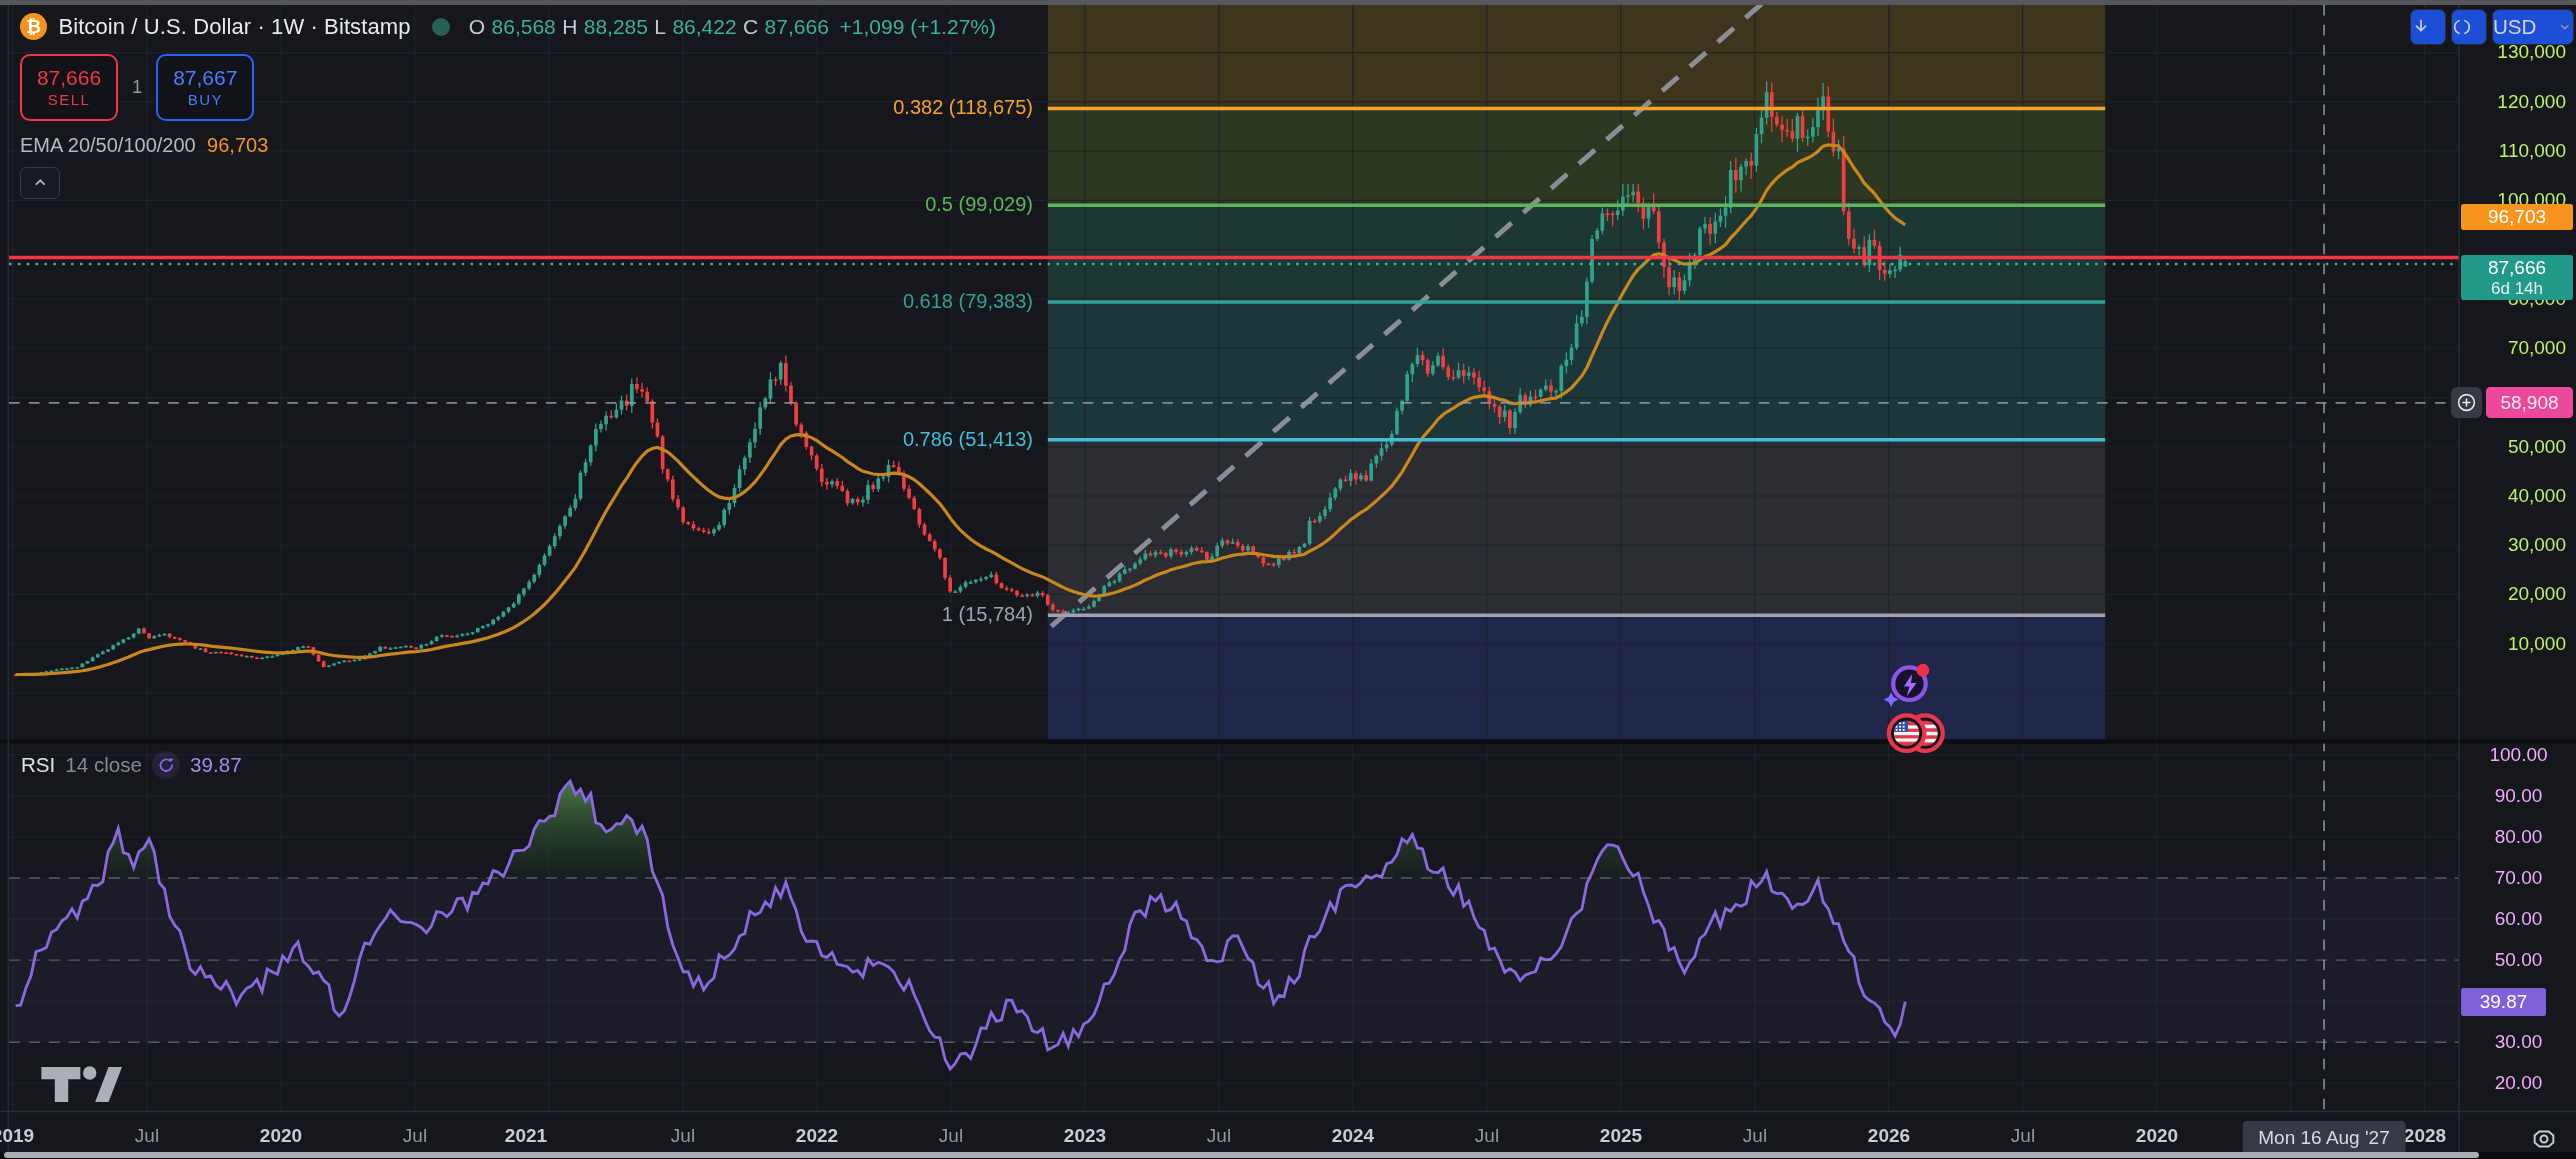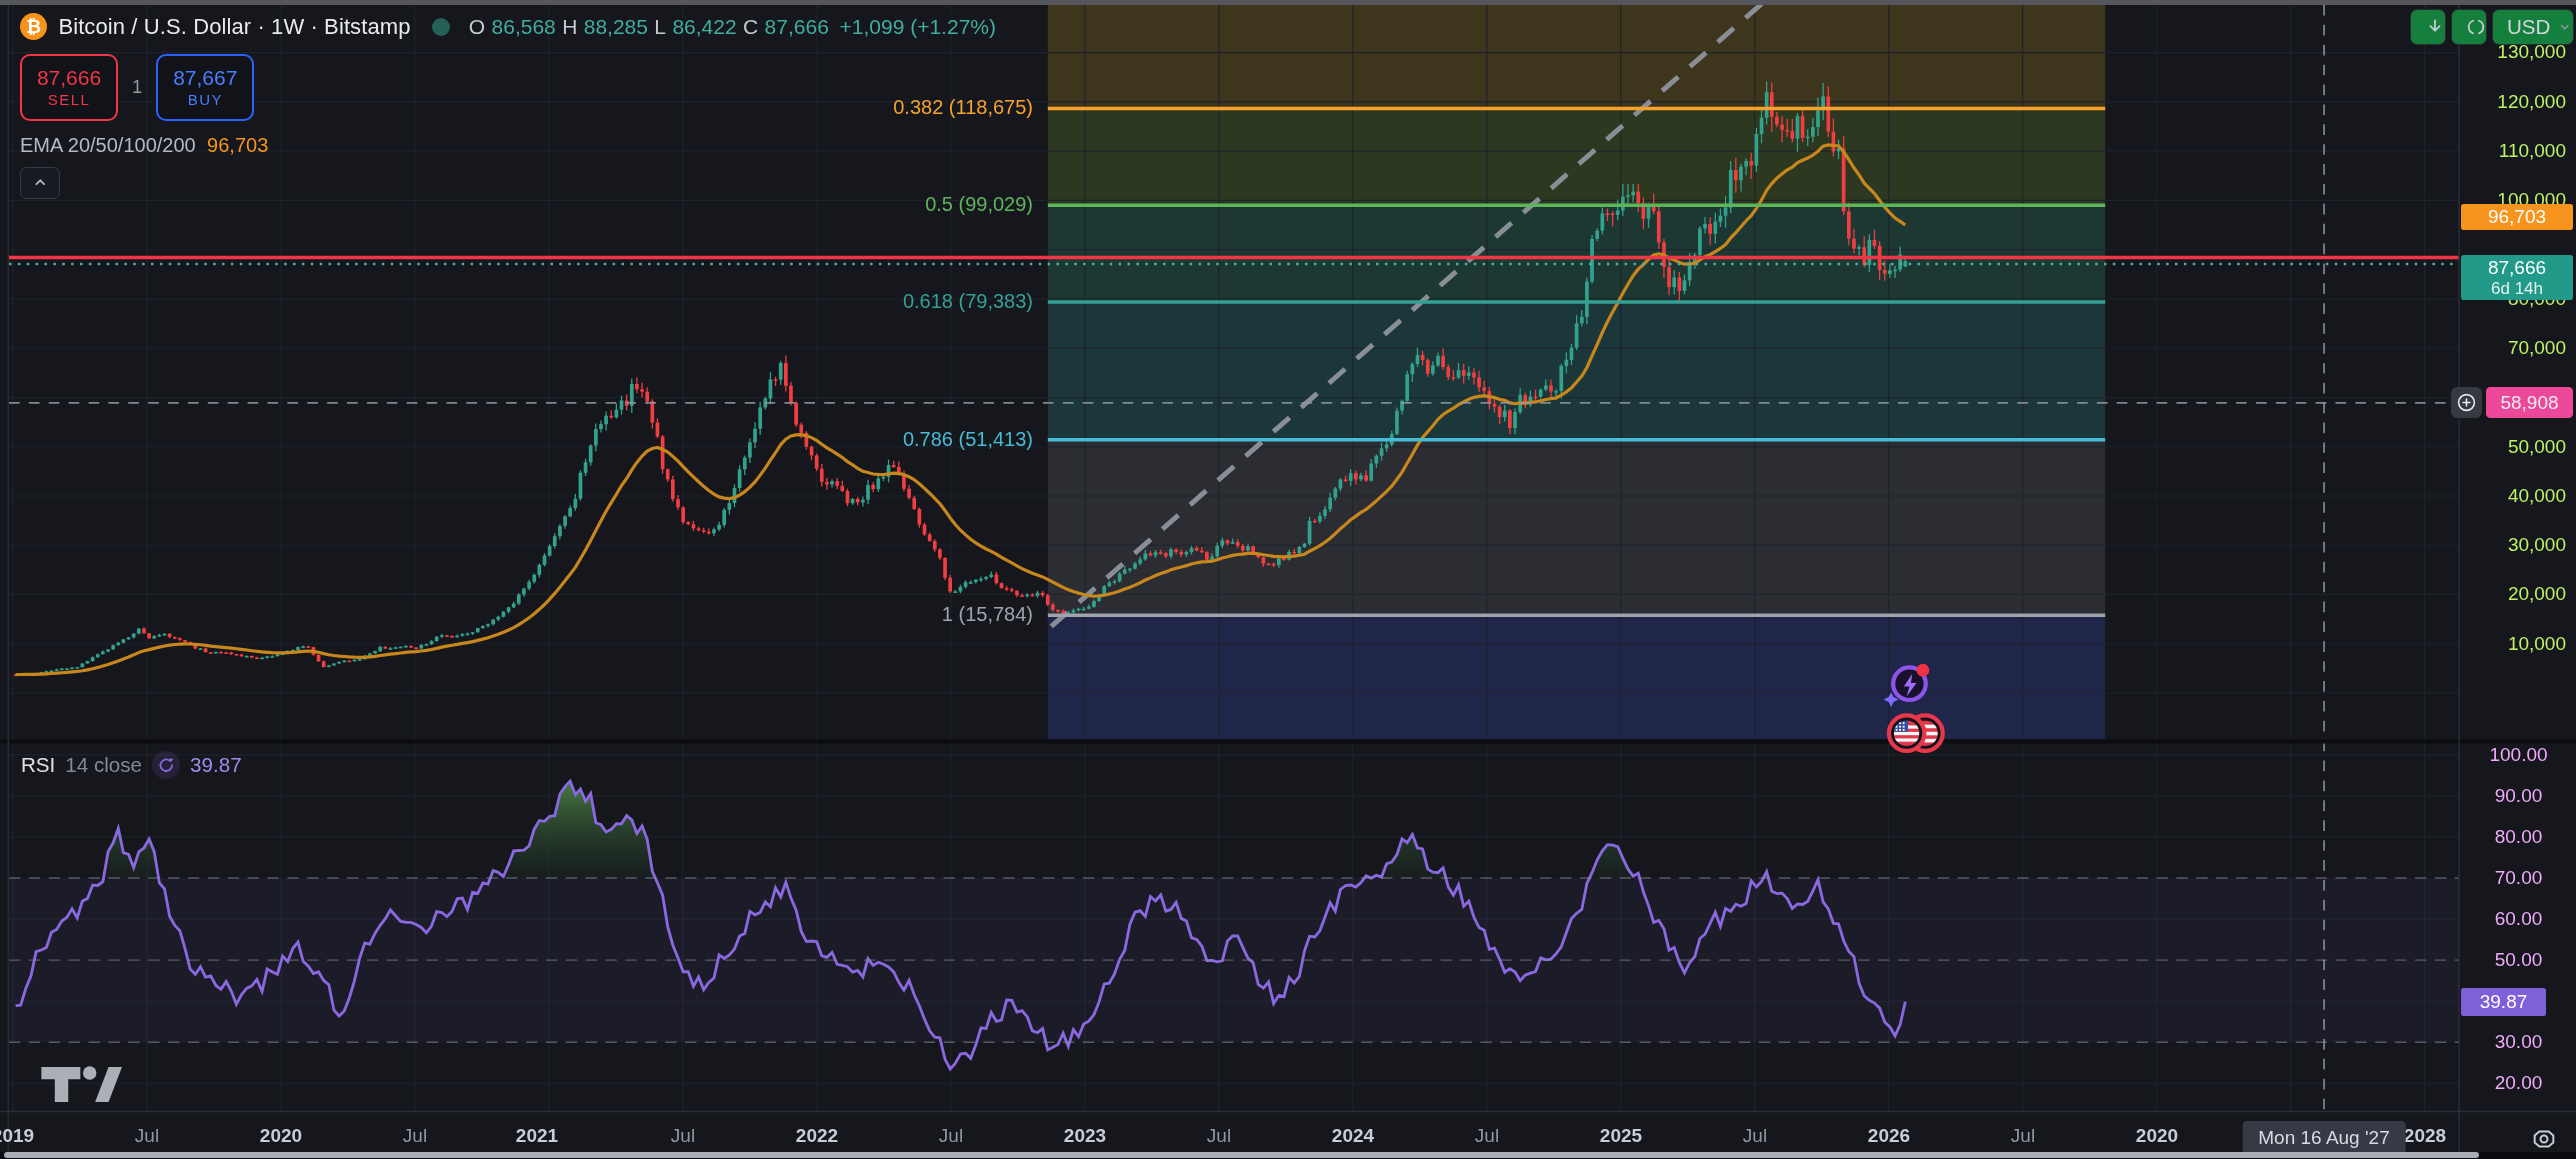--- a/index.html
+++ b/index.html
@@ -26,22 +26,22 @@
   .sell{border:2.1px solid #f23645;color:#f23645;}
   .buy {border:2.1px solid #2962ff;color:#4a7dff;}
   .trade-price{font-size:21px;font-weight:500;}
   .trade-label{font-size:15px;letter-spacing:1.4px;margin-top:2.1px;}
   .qty{font-size:18.5px;color:#9598a1;margin:0 14px;}
   .ema-row{margin-top:12.8px;font-size:20px;color:#b6b9c3;display:flex;gap:11.4px;align-items:center;}
   .ema-val{color:#f7941d;}
   .collapse-btn{margin-top:10px;width:38px;height:30px;border:1.4px solid #363a45;border-radius:6.4px;
                 background:#171a21;display:flex;align-items:center;justify-content:center;cursor:pointer;}
   
-  .tr-btn{position:absolute;top:9.2px;height:34px;border-radius:7px;background:#15803d;
-          border:1.4px solid #262a33;display:flex;align-items:center;justify-content:flex-end;z-index:45;cursor:pointer;}
+  .tr-btn{position:absolute;top:9.2px;height:34px;border-radius:7px;background:#1d4ed8;
+          border:1.4px solid #262a33;display:flex;align-items:center;justify-content:space-between;z-index:45;cursor:pointer;}
   #btn-download{left:2410px;width:34px;}
   #btn-fullscreen{left:2451px;width:34px;}
   #btn-currency{left:2492px;width:80px;gap:7px;font-size:20.6px;color:#d2d5dd;}
   
   .ax-label{position:absolute;left:2471px;width:95px;text-align:right;font-size:19px;color:#bef264;z-index:10;}
   .rsi-ax-label{position:absolute;left:2471px;width:95px;text-align:center;font-size:19px;color:#f0abfc;z-index:10;}
   .t-label{position:absolute;top:1125px;width:114px;text-align:center;font-size:19px;z-index:10;}
   .t-major{color:#c9ccd6;font-weight:700;}
   .t-minor{color:#9296a0;}
   .badge{position:absolute;left:2461px;width:112px;border-radius:2.8px;color:#fff;text-align:center;
@@ -1079,21 +1079,21 @@
       <div class="rsi-ax-label" style="top: 908px;">60.00</div>
       <div class="rsi-ax-label" style="top: 949px;">50.00</div>
       <div class="rsi-ax-label" style="top: 1031px;">30.00</div>
       <div class="rsi-ax-label" style="top: 1072px;">20.00</div>
     </div>
   <div id="time-axis-labels">
       <div class="t-label t-major" style="left: -44px;">2019</div>
       <div class="t-label t-minor" style="left: 90px;">Jul</div>
       <div class="t-label t-major" style="left: 224px;">2020</div>
       <div class="t-label t-minor" style="left: 358px;">Jul</div>
-      <div class="t-label t-major" style="left: 480px;">2021</div>
+      <div class="t-label t-major" style="left: 469px;">2021</div>
       <div class="t-label t-minor" style="left: 626px;">Jul</div>
       <div class="t-label t-major" style="left: 760px;">2022</div>
       <div class="t-label t-minor" style="left: 894px;">Jul</div>
       <div class="t-label t-major" style="left: 1028px;">2023</div>
       <div class="t-label t-minor" style="left: 1162px;">Jul</div>
       <div class="t-label t-major" style="left: 1296px;">2024</div>
       <div class="t-label t-minor" style="left: 1430px;">Jul</div>
       <div class="t-label t-major" style="left: 1564px;">2025</div>
       <div class="t-label t-minor" style="left: 1698px;">Jul</div>
       <div class="t-label t-major" style="left: 1832px;">2026</div>

